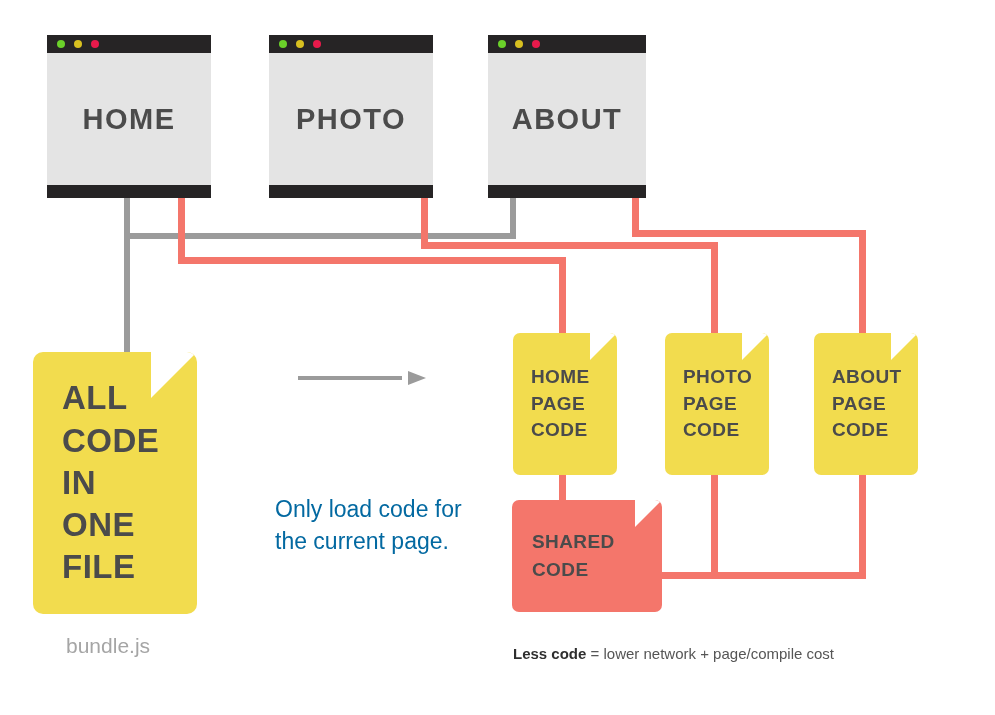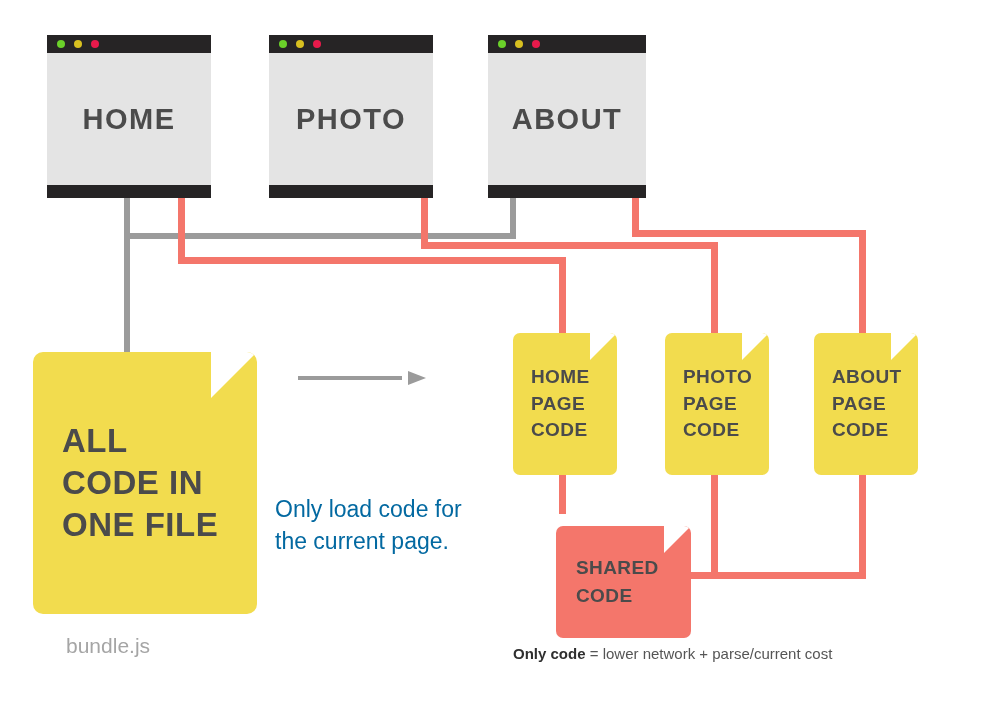--- a/index.html
+++ b/index.html
@@ -46,38 +46,38 @@
     border-color:#ffffff transparent transparent transparent;
   }
   .doc .label{
     position:absolute;inset:0;
     display:flex;flex-direction:column;justify-content:center;
     color:#4b4b4b;font-weight:bold;
     white-space:pre-line;
   }
 
   
-  #bundle{left:33px;top:352px;width:224px;height:262px;}
+  #bundle{left:33px;top:352px;width:164px;height:262px;}
   #bundle .body{background:#f2dc4e;}
   #bundle .fold{border-width:0 0 46px 46px;border-color:transparent transparent transparent #ffffff;
                 top:0;right:0;border-radius:0 10px 0 0;}
   #bundle .label{padding-left:29px;font-size:33px;line-height:1.28;letter-spacing:.5px;}
 
   .caption{
     position:absolute;color:#a5a5a5;font-size:21px;
   }
 
   
   .pagefile{width:104px;height:142px;}
   .pagefile .body{background:#f2dc4e;border-radius:7px;}
   .pagefile .fold{border-width:0 0 27px 27px;border-color:transparent transparent transparent #ffffff;
                   border-radius:0 7px 0 0;}
   .pagefile .label{padding-left:18px;font-size:19px;line-height:1.42;letter-spacing:.4px;}
 
-  #shared{left:512px;top:526px;width:135px;height:112px;margin-left:44px;}
+  #shared{left:512px;top:500px;width:150px;height:112px;}
   #shared .body{background:#f4766b;border-radius:7px;}
   #shared .fold{border-width:0 0 27px 27px;border-color:transparent transparent transparent #ffffff;
                 border-radius:0 7px 0 0;}
   #shared .label{padding-left:20px;font-size:19px;line-height:1.45;letter-spacing:.4px;}
 
   
   #arrow{position:absolute;left:298px;top:371px;width:128px;height:14px;}
   #arrow .shaft{position:absolute;left:0;top:5px;width:104px;height:4px;background:#9b9b9b;}
   #arrow .head{
     position:absolute;right:0;top:0;width:0;height:0;
@@ -196,16 +196,16 @@
   </div>
 
   <div class="doc" id="shared">
     <div class="body"></div>
     <div class="fold"></div>
     <div class="label">SHARED
 CODE</div>
   </div>
 
   <div id="footnote">
-    <b>Only code</b><span> = lower network + parse/current cost</span>
+    <b>Less code</b><span> = lower network + page/compile cost</span>
   </div>
 
 </div>
 
 </body></html>

